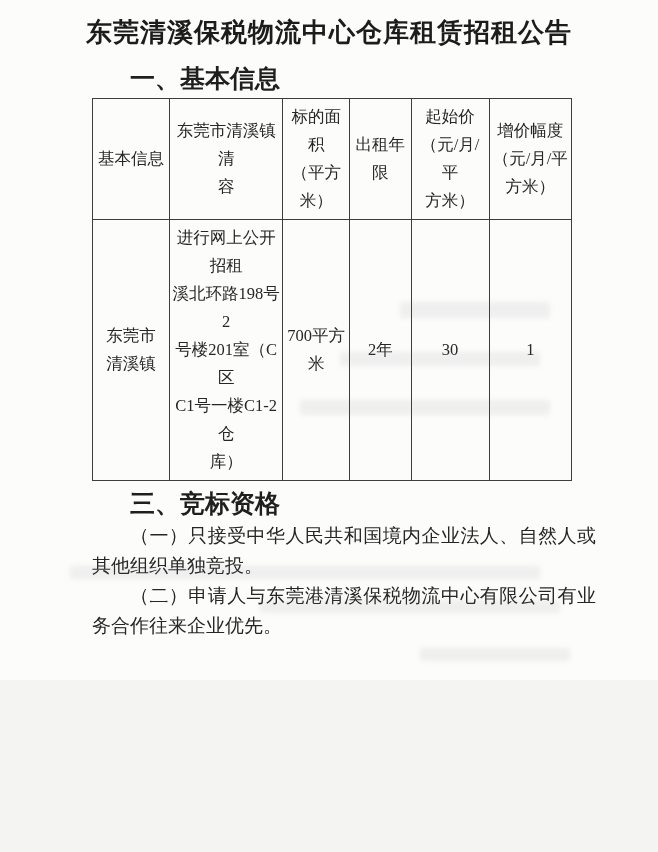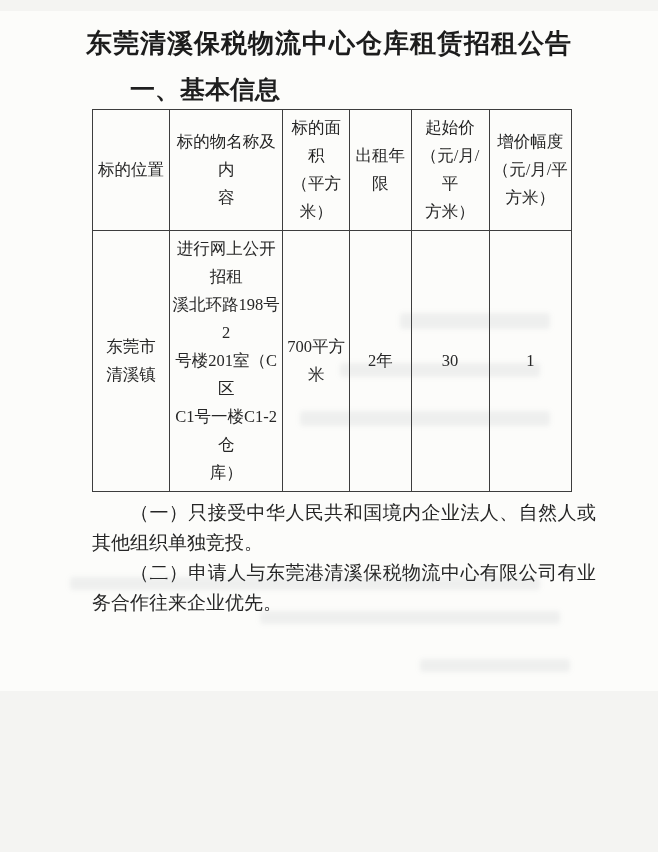--- a/index.html
+++ b/index.html
@@ -7,21 +7,20 @@
     width: 658px; height: 852px;
     background: #f4f4f2;
     font-family: "Liberation Serif", serif;
   }
   .page {
     position: relative;
     width: 658px; height: 680px;
     background: #fcfcfa;
     color: #242424;
     overflow: hidden;
-    margin-top: 11px;
   }
   .doc-title {
     margin: 14px 0 10px 0;
     text-align: center;
     font-size: 26px;
     font-weight: bold;
     letter-spacing: 1px;
     line-height: 38px;
     color: #1c1c1c;
   }
@@ -93,22 +92,22 @@
       <colgroup>
         <col style="width:16.1%">
         <col style="width:23.6%">
         <col style="width:14.0%">
         <col style="width:12.8%">
         <col style="width:16.3%">
         <col style="width:17.2%">
       </colgroup>
       <tbody>
           <tr class="hdr">
-        <td>标的位置</td>
-        <td>标的物名称及内
+        <td>基本信息</td>
+        <td>东莞市清溪镇清
 容</td>
         <td>标的面积
 （平方
 米）</td>
         <td>出租年
 限</td>
         <td>起始价
 （元/月/平
 方米）</td>
         <td>增价幅度
@@ -127,20 +126,21 @@
 米</td>
         <td>2年</td>
         <td>30</td>
         <td>1</td>
       </tr>
     </tbody>
       </table>
 
 
 
+    <h2 class="sec-heading">三、竞标资格</h2>
 
     <p class="para">（一）只接受中华人民共和国境内企业法人、自然人或其他组织单独竞投。</p>
     <p class="para">（二）申请人与东莞港清溪保税物流中心有限公司有业务合作往来企业优先。</p>
 
   </div>
 
   <div class="bleed" style="left:400px; top:302px; width:150px; height:16px;"></div>
   <div class="bleed" style="left:340px; top:352px; width:200px; height:14px;"></div>
   <div class="bleed" style="left:300px; top:400px; width:250px; height:15px;"></div>
   <div class="bleed" style="left:70px; top:566px; width:470px; height:13px;"></div>

